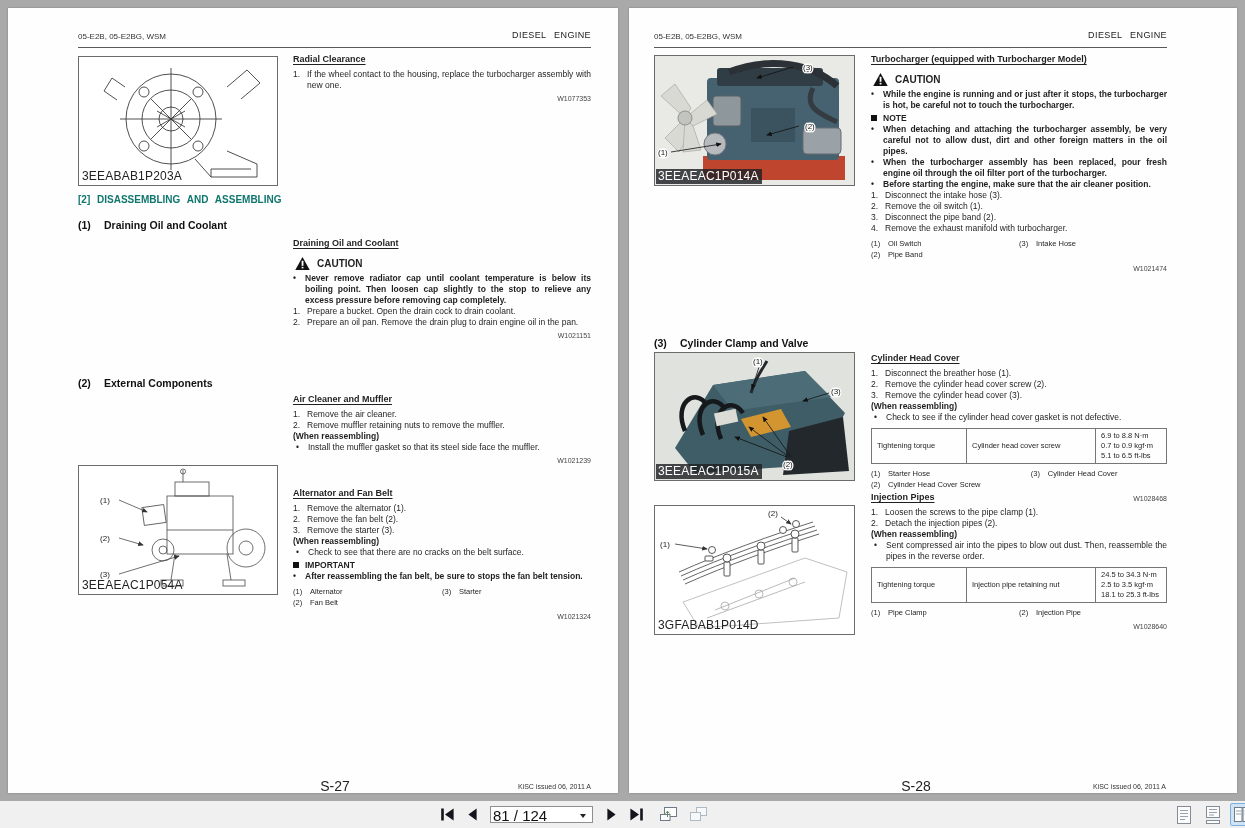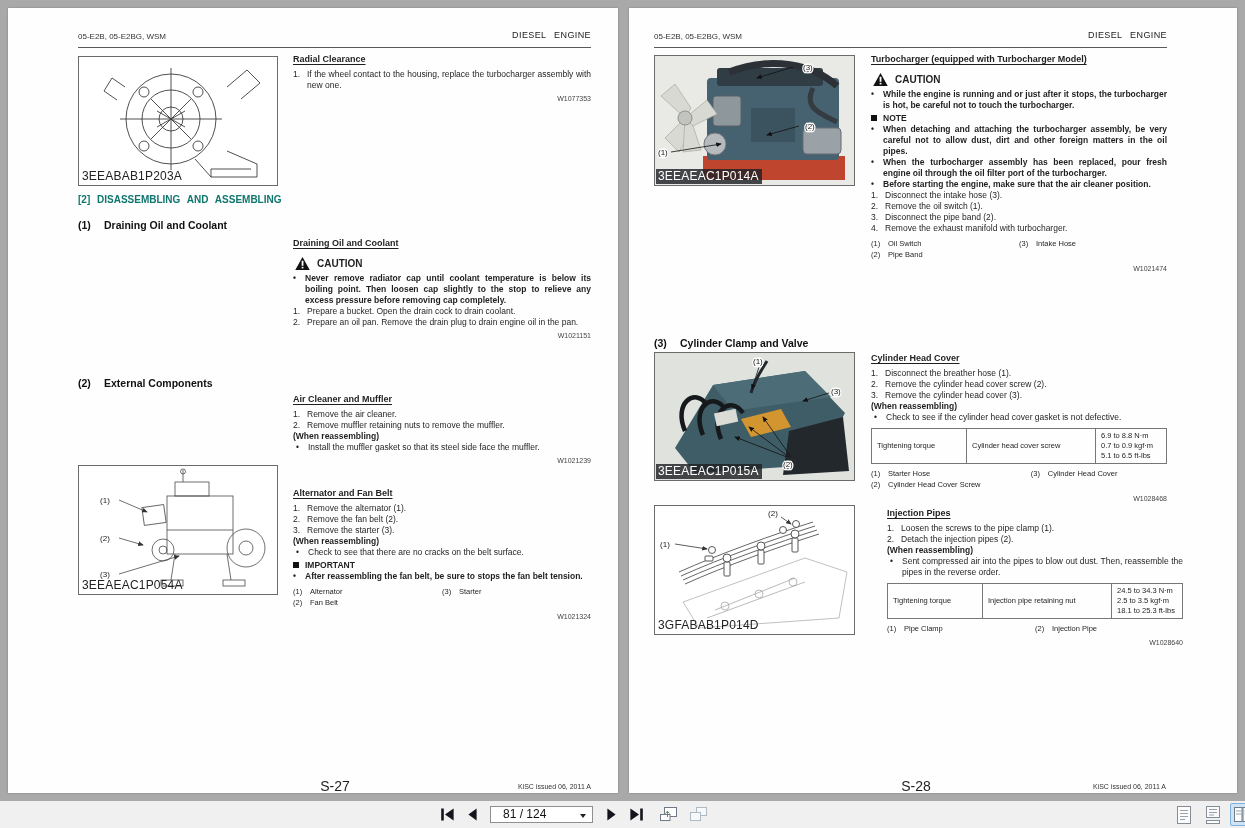--- a/index.html
+++ b/index.html
@@ -44,21 +44,21 @@
   .lrow .n{width:17px;flex:none;}
   .wcode{text-align:right;font-size:7px;color:#444;margin-top:3px;}
   table.tq{width:100%;border-collapse:collapse;margin:5px 0 2px;font-size:7.5px;line-height:1.35;}
   table.tq td{border:1px solid #767676;padding:2px 5px;vertical-align:middle;}
   .ftr-page{position:absolute;font-size:14px;transform:translateX(-50%);}
   .ftr-issue{position:absolute;font-size:7px;color:#333;}
 
   .toolbar{position:absolute;left:0;top:801px;width:1245px;height:27px;background:#f0f0f1;overflow:hidden;}
   .nav-group{position:absolute;left:437px;top:3px;display:flex;align-items:center;}
   .tbtn{height:20px;display:flex;align-items:center;justify-content:center;background:transparent;border:none;padding:0;cursor:pointer;}
-  .combo{width:103px;height:17px;background:#fff;border:1px solid #8f8f8f;display:flex;font-size:12px;color:#111;padding-left:12px;position:relative;margin:0 9px;box-sizing:border-box;}
+  .combo{width:103px;height:17px;background:#fff;border:1px solid #8f8f8f;display:flex;font-size:15px;color:#111;padding-left:2px;position:relative;margin:0 9px;box-sizing:border-box;}
   .combo .caret{position:absolute;right:6px;top:7px;width:0;height:0;border-left:3.5px solid transparent;border-right:3.5px solid transparent;border-top:4px solid #222;}
   .view-group{position:absolute;right:-9px;top:2px;display:flex;gap:5px;}
   .vbtn{width:24px;height:23px;display:flex;align-items:center;justify-content:center;background:transparent;border:1px solid transparent;padding:0;cursor:pointer;}
   .vbtn.sel{background:#cfe3f6;border:1px solid #7fb0dc;border-radius:2px;}
 </style>
 </head>
 <body>
 
 <div class="viewer">
 
@@ -487,21 +487,21 @@
           <line x1="126" y1="11" x2="136" y2="18" marker-end="url(#ar4)"></line>
         </g>
         <g font-family="Liberation Sans, sans-serif" font-size="8" fill="#222">
           <text x="10" y="41" text-anchor="middle">(1)</text>
           <text x="118" y="10" text-anchor="middle">(2)</text>
         </g>
       </svg>
       <div class="fig-cap">3GFABAB1P014D</div>
     </div>
 
-    <div class="blk blk-r" style="left:242px;top:500px;margin-left:16px;">
+    <div class="blk blk-r" style="left:242px;top:484px;">
       <div class="t-ul">Injection Pipes</div>
       <div class="step">
           <span class="n">1.</span>
           <span class="t">Loosen the screws to the pipe clamp (1).</span>
         </div>
       <div class="step">
           <span class="n">2.</span>
           <span class="t">Detach the injection pipes (2).</span>
         </div>
       <div class="wr">(When reassembling)</div>

